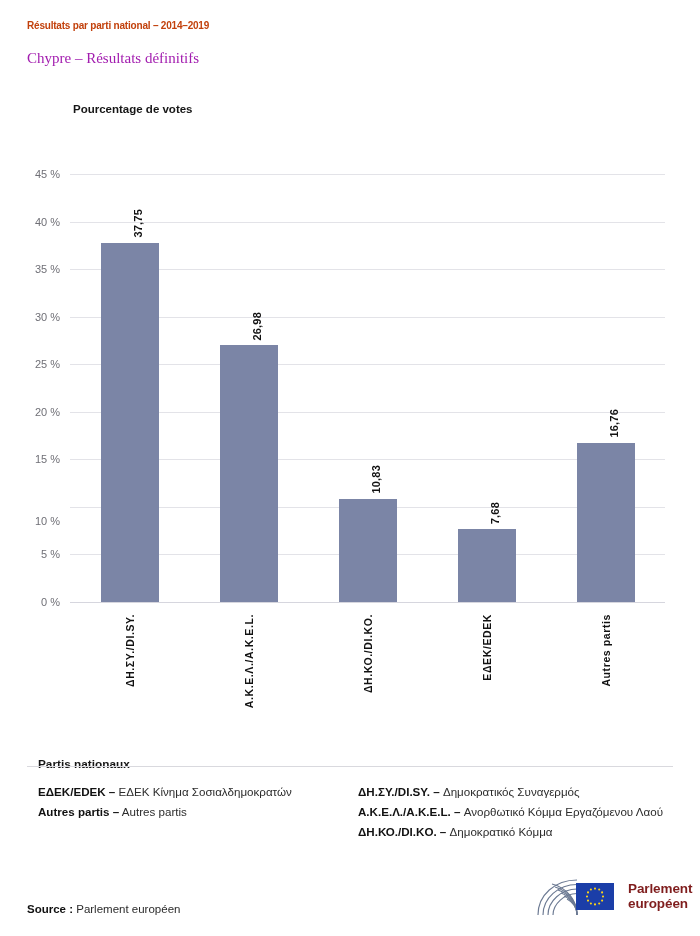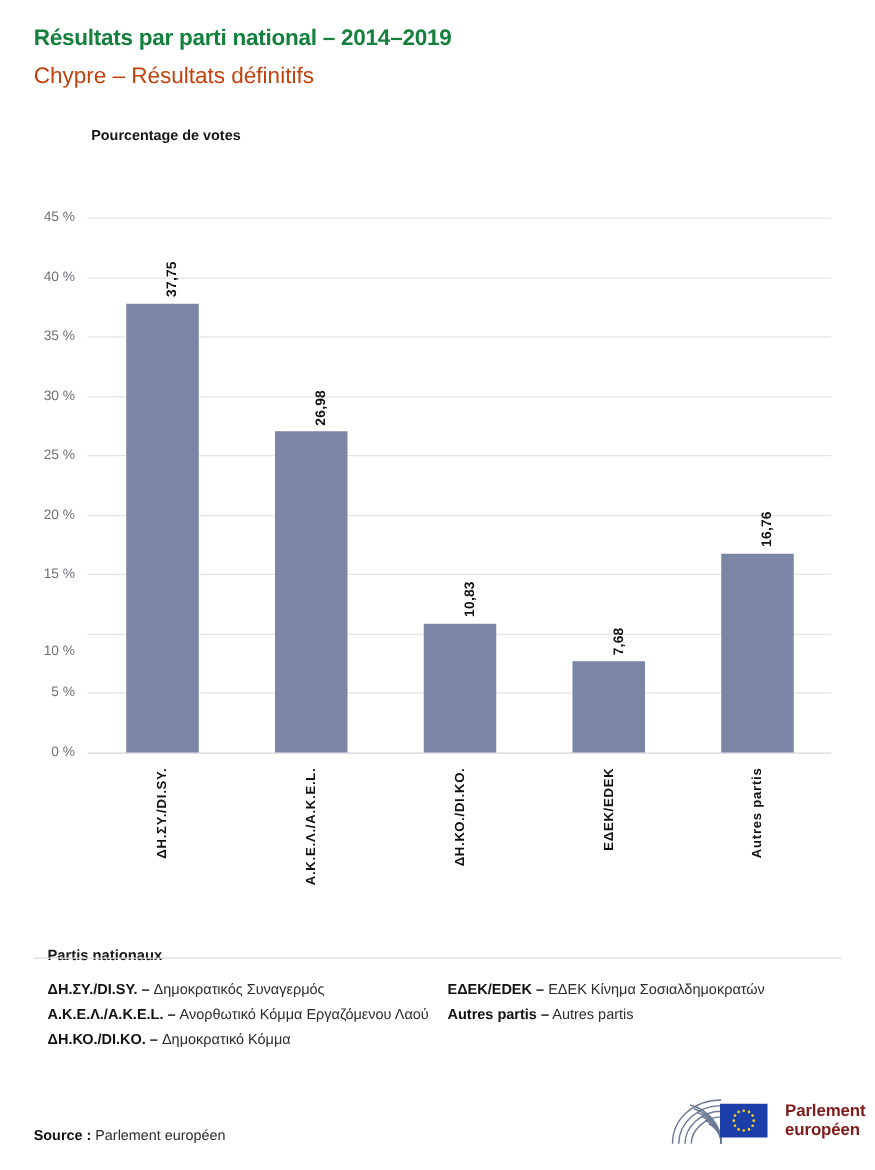--- a/index.html
+++ b/index.html
@@ -8,27 +8,28 @@
     background: #ffffff;
     font-family: "Liberation Sans", sans-serif;
     color: #1a1a1a;
     overflow: hidden;
   }
   #page { position: relative; width: 700px; height: 936px; }
 
   
   .title {
     position: absolute; left: 27px; top: 20px;
-    font-size: 18px; font-weight: bold; letter-spacing: -0.2px;
-    color: #15803d; white-space: nowrap;
+    font-size: 10px; font-weight: bold; letter-spacing: -0.2px;
+    color: #c2410c; white-space: nowrap;
   }
   .subtitle {
     position: absolute; left: 27px; top: 50px;
-    font-size: 18px; font-weight: normal; color: #c2410c;
-    white-space: nowrap;
+    font-size: 15px; font-weight: normal; color: #a21caf;
+    white-space: nowrap;
+    font-family: Liberation Serif, serif;
   }
   .axis-caption {
     position: absolute; left: 33px; top: 103px;
     font-size: 11.5px; font-weight: bold; color: #161616;
     white-space: nowrap;
     padding-left: 40px;
   }
 
   
   #plot {
@@ -141,28 +142,28 @@
       <div class="xlabel" style="left: 410.5px; top: 440px;">ΕΔΕΚ/EDEK</div>
       <div class="bar" title="Autres partis: 16,76" style="left: 506.5px; width: 58px; height: 159.406px;"></div>
       <div class="bar-value" style="left: 537.5px; bottom: 164.406px;">16,76</div>
       <div class="xlabel" style="left: 529.5px; top: 440px;">Autres partis</div>
     </div>
 
   <div class="legend-title">Partis nationaux</div>
   <div class="legend-rule"></div>
 
   <div class="legend-cols">
+    <div class="legend-col" id="legend-right">
+        <div class="legend-item"><b>ΕΔΕΚ/EDEK –</b><span> ΕΔΕΚ Κίνημα Σοσιαλδημοκρατών</span></div>
+        <div class="legend-item"><b>Autres partis –</b><span> Autres partis</span></div>
+      </div>
     <div class="legend-col" id="legend-left">
         <div class="legend-item"><b>ΔΗ.ΣΥ./DI.SY. –</b><span> Δημοκρατικός Συναγερμός</span></div>
         <div class="legend-item"><b>Α.Κ.Ε.Λ./A.K.E.L. –</b><span> Ανορθωτικό Κόμμα Εργαζόμενου Λαού</span></div>
         <div class="legend-item"><b>ΔΗ.ΚΟ./DI.KO. –</b><span> Δημοκρατικό Κόμμα</span></div>
-      </div>
-    <div class="legend-col" id="legend-right">
-        <div class="legend-item"><b>ΕΔΕΚ/EDEK –</b><span> ΕΔΕΚ Κίνημα Σοσιαλδημοκρατών</span></div>
-        <div class="legend-item"><b>Autres partis –</b><span> Autres partis</span></div>
       </div>
   </div>
 
   <div class="source">
     <b>Source :</b><span> Parlement européen</span>
   </div>
 
   <div class="logo">
     <span class="logo-mark">
       <svg viewBox="0 0 92 42" width="92" height="42" aria-hidden="true">

